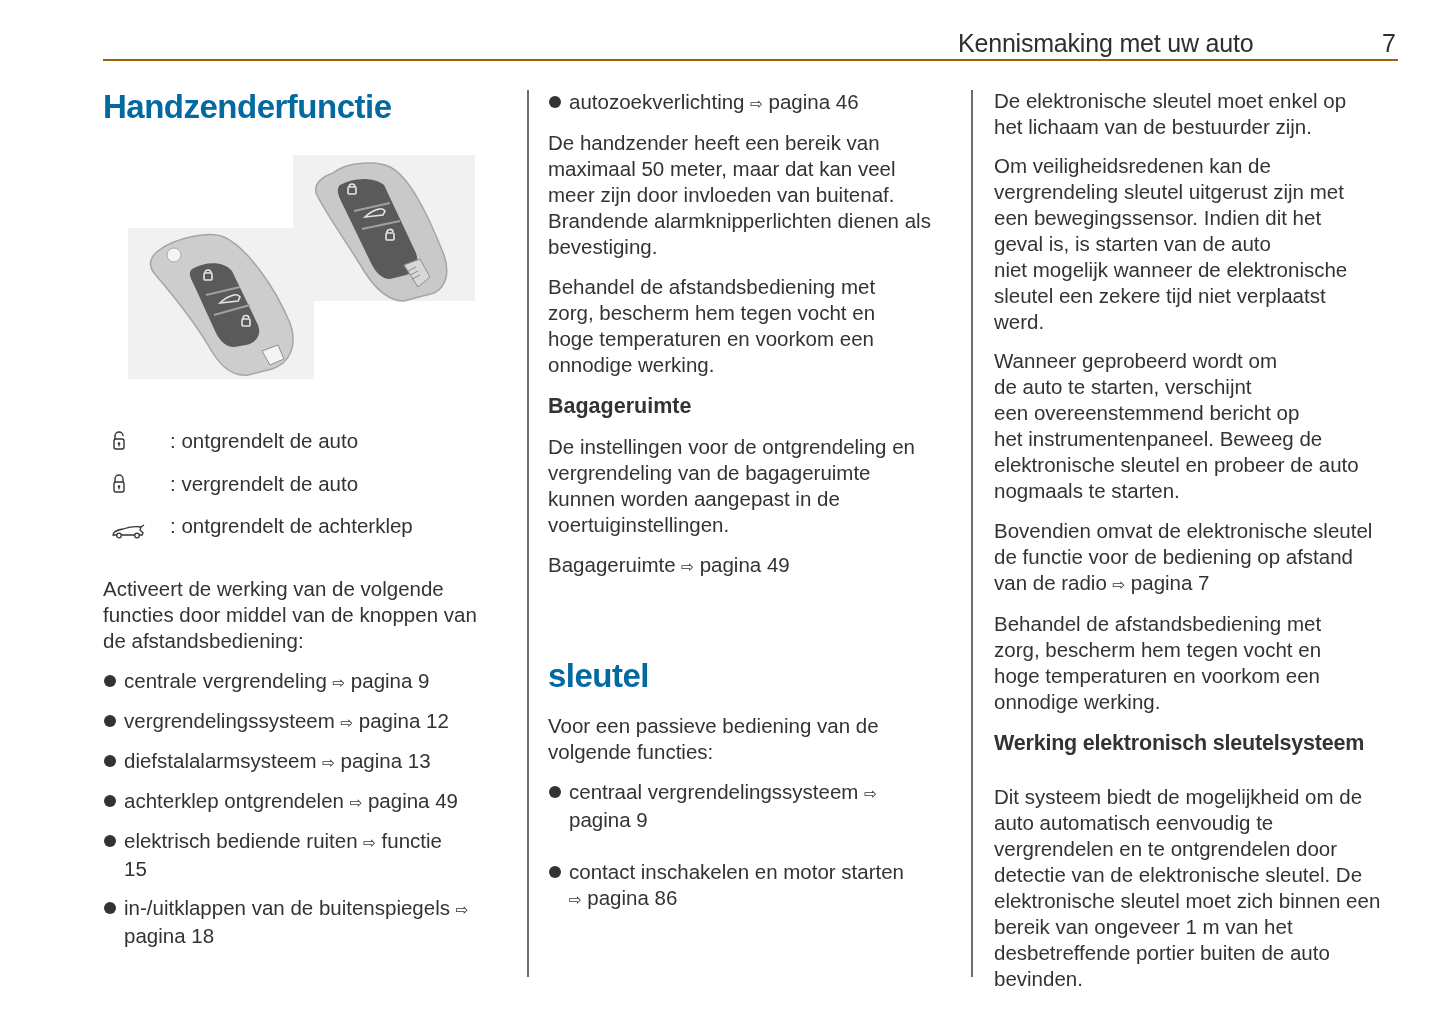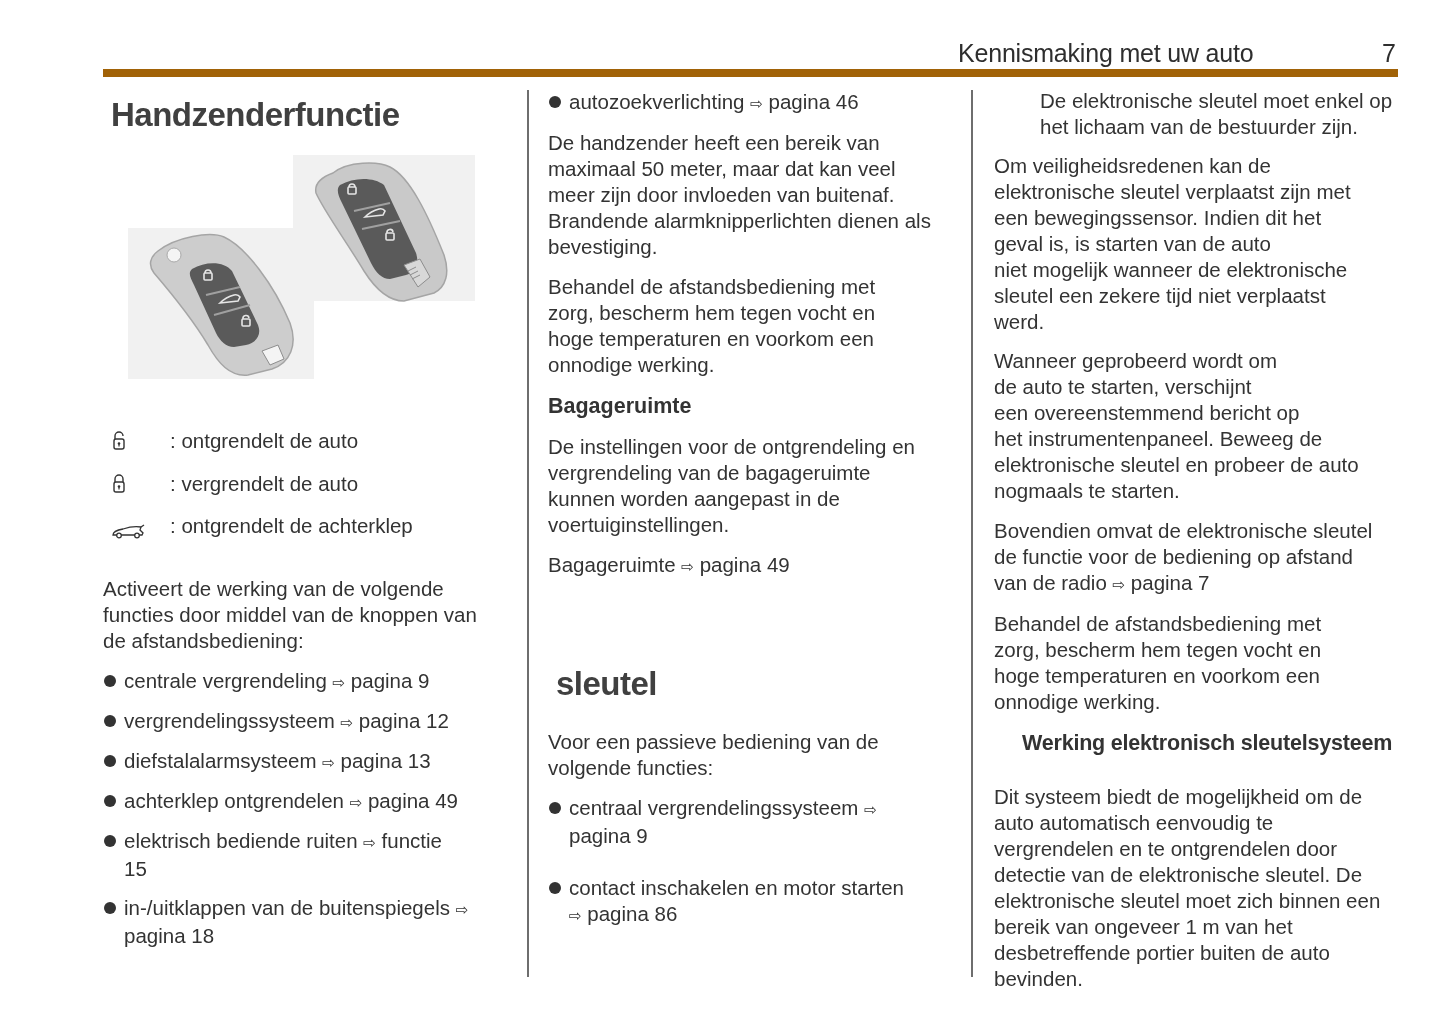--- a/index.html
+++ b/index.html
@@ -1,36 +1,36 @@
 <!DOCTYPE html>
 <html><head>
 <meta charset="utf-8">
 <style>
   html, body { margin: 0; padding: 0; background: #ffffff; }
   body {
     width: 1445px; height: 1018px; position: relative; overflow: hidden;
     font-family: "Liberation Sans", sans-serif; color: #333333;
   }
   .header {
-    position: absolute; left: 103px; top: 38px; width: 1295px; height: 31px;
-    border-bottom: 8px solid #a16207;
+    position: absolute; left: 103px; top: 28px; width: 1295px; height: 31px;
+    border-bottom: 2px solid #a16207;
   }
   .header-title {
     position: absolute; left: 855px; top: 0; font-size: 25px; line-height: 31px;
     color: #2e2e2e; letter-spacing: -0.2px;
   }
   .page-number {
     position: absolute; right: 2px; top: 0; font-size: 25px; line-height: 31px; color: #2e2e2e;
   }
   .divider {
     position: absolute; width: 2px; background: #6e6e6e;
   }
   .col { position: absolute; font-size: 20.5px; line-height: 26px; color: #333; }
   .col p { margin: 0; }
-  .h1 { font-size: 33px; line-height: 41px; color: #404040; letter-spacing: -0.5px; margin: 8px; }
+  .h1 { font-size: 33px; line-height: 41px; color: #0369a1; letter-spacing: -0.5px; margin: 0; }
   .h2 { font-size: 21.5px; line-height: 26px; color: #333; margin: 0; }
   .bullet { position: relative; padding-left: 21px; }
   .bullet::before {
     content: ""; position: absolute; left: 1px; top: 7px; width: 12px; height: 12px;
     border-radius: 50%; background: #333;
   }
   .arrow { font-family: "DejaVu Sans", sans-serif; font-size: 15px; }
   .abs { position: absolute; }
 
   .legend-row { position: absolute; left: 0; font-size: 20.5px; line-height: 26px; }
@@ -182,25 +182,25 @@
     <span>centraal vergrendelingssysteem</span> <span class="arrow">⇨</span><br><span>pagina 9</span>
   </p>
   <div style="height:13px;"></div>
   <div style="height:13px;"></div>
   <p class="bullet">
     <span>contact inschakelen en motor starten</span><br><span class="arrow">⇨</span> <span>pagina 86</span>
   </p>
 </div>
 
 <div class="col" style="left:994px; top:88px; width:400px;">
-  <p style="width:385px;margin-left:46px;">De elektronische sleutel moet enkel op het lichaam van de bestuurder zijn.</p>
+  <p style="width:385px;">De elektronische sleutel moet enkel op het lichaam van de bestuurder zijn.</p>
   <div style="height:13px;"></div>
   <p>
     <span>Om veiligheidsredenen kan de</span><br>
-    <span>elektronische sleutel verplaatst zijn met</span><br>
+    <span>vergrendeling sleutel uitgerust zijn met</span><br>
     <span>een bewegingssensor. Indien dit het</span><br>
     <span>geval is, is starten van de auto</span><br>
     <span>niet mogelijk wanneer de elektronische</span><br>
     <span>sleutel een zekere tijd niet verplaatst</span><br>
     <span>werd.</span>
   </p>
   <div style="height:13px;"></div>
   <p>
     <span>Wanneer geprobeerd wordt om</span><br>
     <span>de auto te starten, verschijnt</span><br>
@@ -209,15 +209,15 @@
     <span>elektronische sleutel en probeer de auto</span><br>
     <span>nogmaals te starten.</span>
   </p>
   <div style="height:14px;"></div>
   <p style="width:385px;">
     <span>Bovendien omvat de elektronische sleutel de functie voor de bediening op afstand van de radio</span> <span class="arrow">⇨</span> <span>pagina 7</span>
   </p>
   <div style="height:13px;"></div>
   <p style="width:360px;">Behandel de afstandsbediening met zorg, bescherm hem tegen vocht en hoge temperaturen en voorkom een onnodige werking.</p>
   <div style="height:15px;"></div>
-  <h2 class="h2" style="white-space:nowrap; letter-spacing:-0.2px;margin-left:28px;">Werking elektronisch sleutelsysteem</h2>
+  <h2 class="h2" style="white-space:nowrap; letter-spacing:-0.2px;">Werking elektronisch sleutelsysteem</h2>
   <p style="width:395px;margin-top:28px;">Dit systeem biedt de mogelijkheid om de auto automatisch eenvoudig te vergrendelen en te ontgrendelen door detectie van de elektronische sleutel. De elektronische sleutel moet zich binnen een bereik van ongeveer 1 m van het desbetreffende portier buiten de auto bevinden.</p>
 </div>
 
 </body></html>

